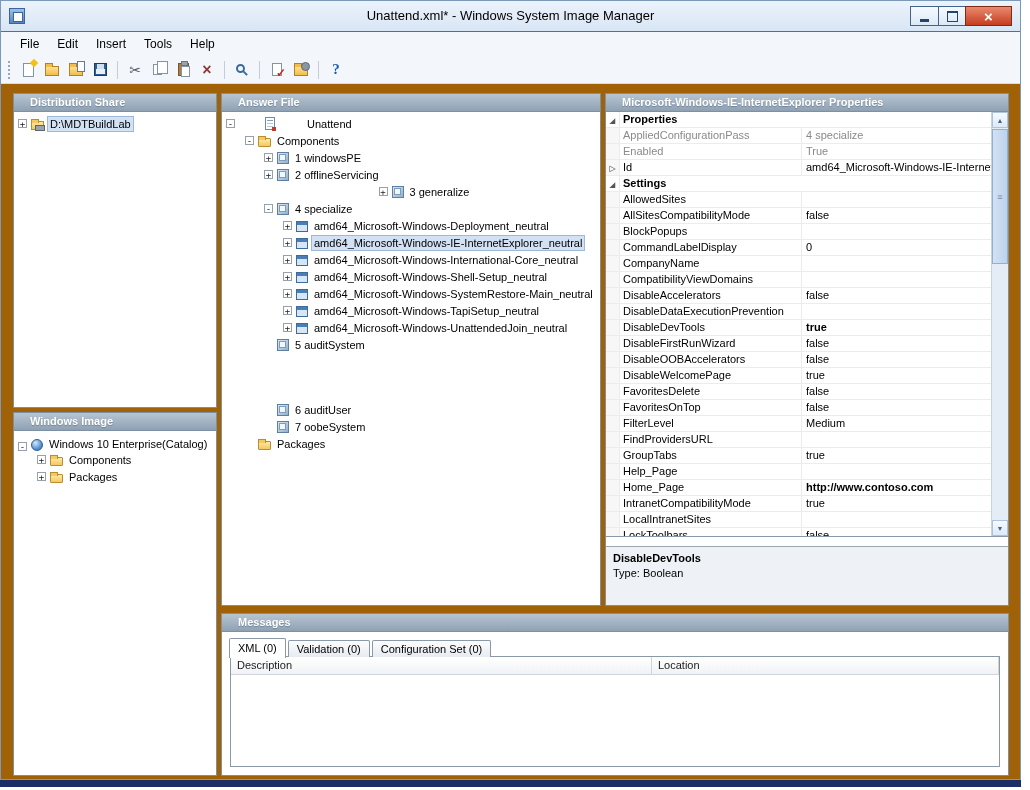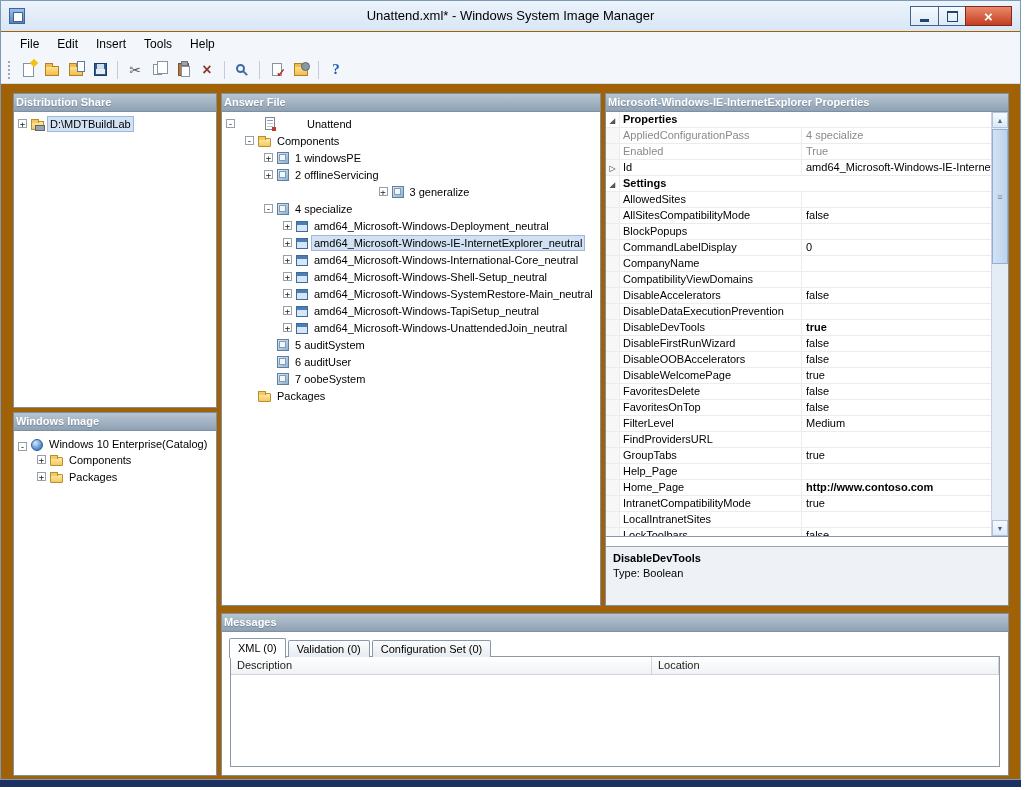--- a/index.html
+++ b/index.html
@@ -48,21 +48,21 @@
   .icon-paste .tbi-glyph::after{content:"";position:absolute;left:2px;top:2px;width:7px;height:9px;background:#fff;border:1px solid #8494a5}
   .icon-delete .tbi-glyph::before{content:"\00d7";font-size:16px;font-weight:bold;color:#8c3a2e}
   .icon-find .tbi-glyph{width:9px;height:9px;border:2px solid #3b6b9e;border-radius:50%;margin:-3px 3px 0 0}
   .icon-find .tbi-glyph::after{content:"";position:absolute;width:6px;height:2px;background:#3b6b9e;transform:rotate(45deg);right:-5px;bottom:-3px}
   .icon-validate .tbi-glyph{width:10px;height:13px;background:#fff;border:1px solid #8494a5}
   .icon-validate .tbi-glyph::after{content:"\2713";position:absolute;right:-5px;bottom:-5px;color:#c02a1e;font-weight:bold;font-size:12px}
   .icon-help .tbi-glyph::before{content:"?";color:#1f5bb5;font-weight:bold;font-size:15px;font-family:"Liberation Serif",serif}
 
   
   .pane{position:absolute;border:1px solid #7d8fa3;background:#fff}
-  .pane-header{height:18px;background:linear-gradient(#b7c5d3,#8ea1b3);border-bottom:1px solid #7e91a4;color:#fff;font-weight:bold;font-size:11px;line-height:17px;padding-left:2px;text-shadow:0 1px 1px rgba(40,60,80,.35);white-space:nowrap;overflow:hidden}
+  .pane-header{height:18px;background:linear-gradient(#b7c5d3,#8ea1b3);border-bottom:1px solid #7e91a4;color:#fff;font-weight:bold;font-size:11px;line-height:17px;padding-left:16px;text-shadow:0 1px 1px rgba(40,60,80,.35);white-space:nowrap;overflow:hidden}
   .pane-body{position:absolute;left:0;right:0;top:18px;bottom:0;background:#fff;overflow:hidden}
 
   #pane-dist{left:12px;top:92px;width:204px;height:315px}
   #pane-wimg{left:12px;top:411px;width:204px;height:364px}
   #pane-answer{left:220px;top:92px;width:380px;height:513px}
   #pane-props{left:604px;top:92px;width:404px;height:513px}
   #pane-msgs{left:220px;top:612px;width:788px;height:163px}
 
   
   .tree{padding-top:3px}
@@ -296,21 +296,21 @@
         <div class="tnode exp-plus icon-comp" style="padding-left: 61px;">
           <span class="exp"></span>
           <span class="ticon"></span>
           <span class="tlabel">amd64_Microsoft-Windows-UnattendedJoin_neutral</span>
         </div>
         <div class="tnode exp-leaf icon-pass" style="padding-left: 42px;">
           <span class="exp"></span>
           <span class="ticon"></span>
           <span class="tlabel">5 auditSystem</span>
         </div>
-        <div class="tnode exp-leaf icon-pass" style="padding-left: 42px;">
+        <div class="tnode exp-leaf icon-pass" style="padding-left: 42px; margin-top: 48px;">
           <span class="exp"></span>
           <span class="ticon"></span>
           <span class="tlabel">6 auditUser</span>
         </div>
         <div class="tnode exp-leaf icon-pass" style="padding-left: 42px;">
           <span class="exp"></span>
           <span class="ticon"></span>
           <span class="tlabel">7 oobeSystem</span>
         </div>
         <div class="tnode exp-leaf icon-folder" style="padding-left: 23px;">

